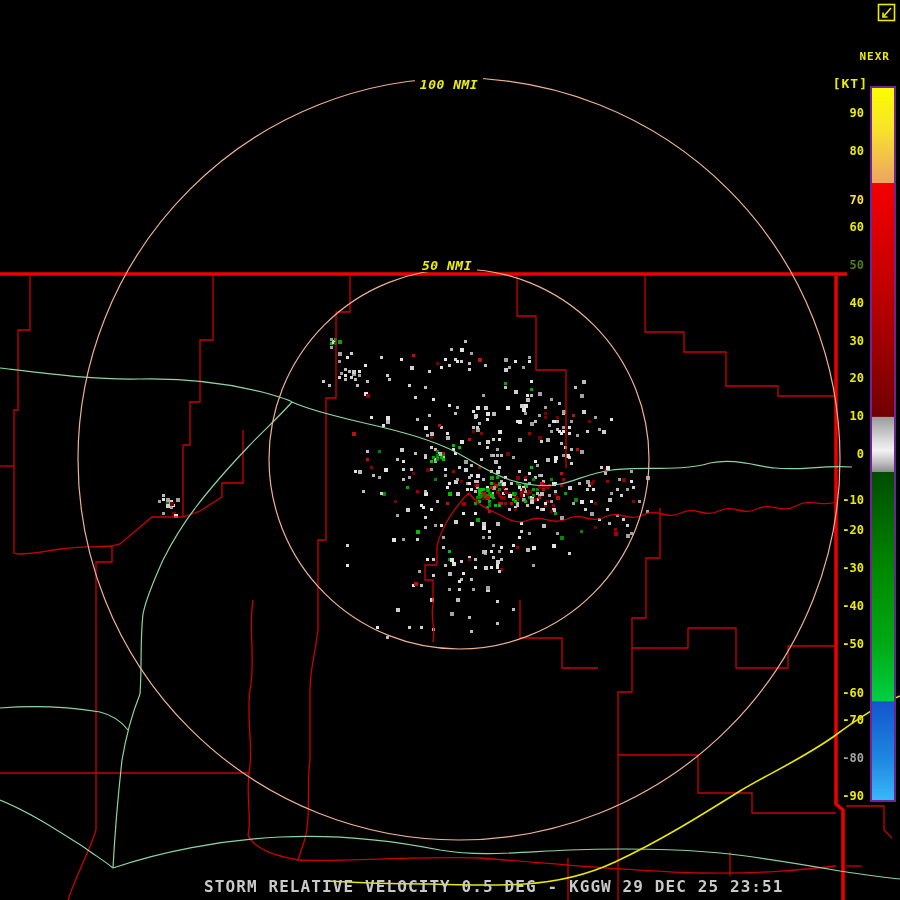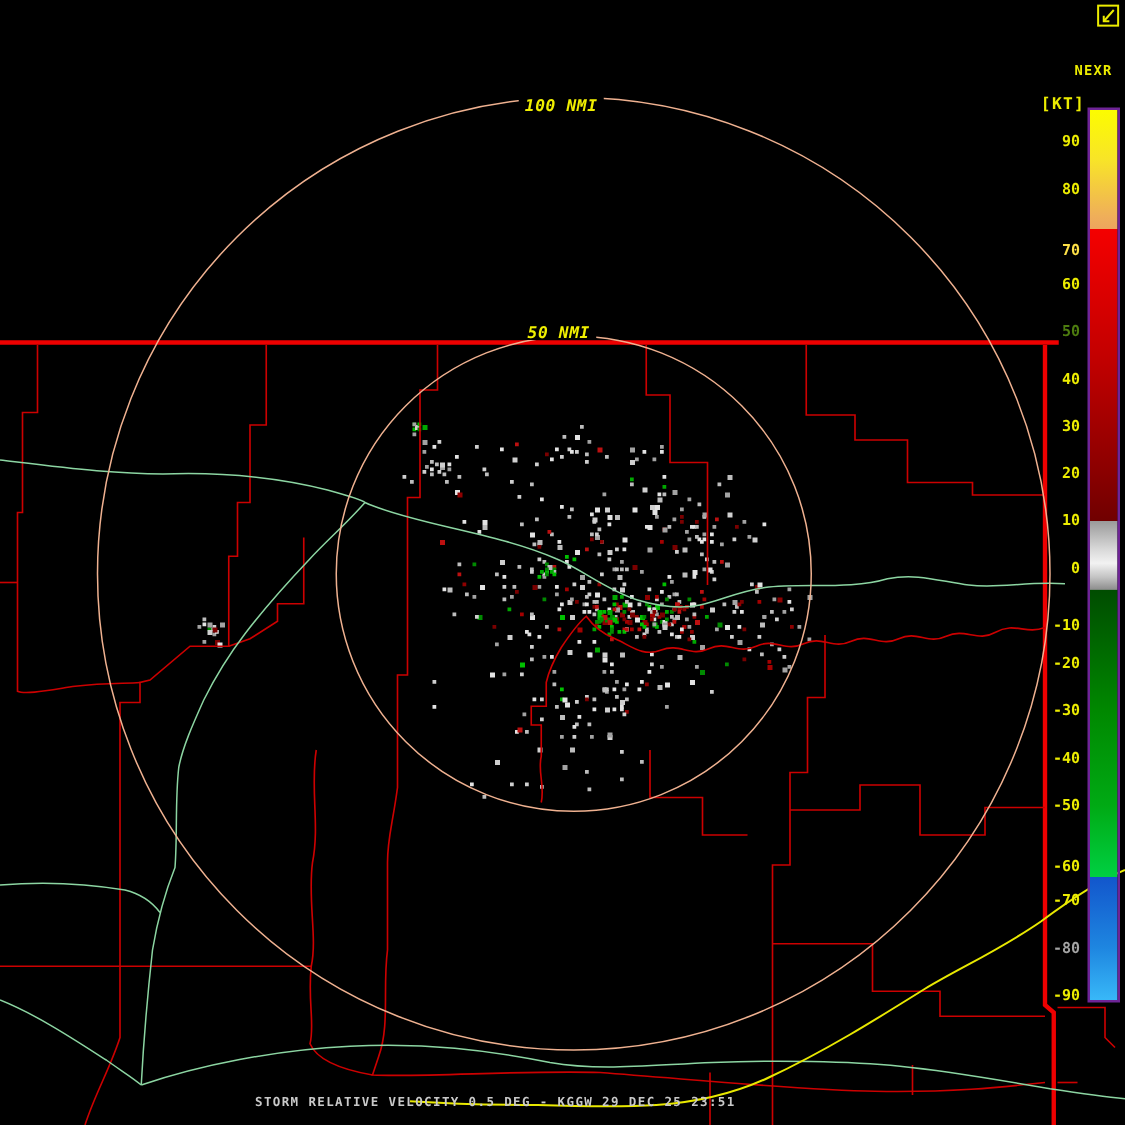--- a/index.html
+++ b/index.html
@@ -8,21 +8,21 @@
   .abs{position:absolute;}
   #mapsvg{position:absolute;left:0;top:0;}
   #brand{top:6px;right:27px;color:#ecec00;font-size:13px;font-weight:bold;
          letter-spacing:1.3px;white-space:nowrap;}
   #logo{top:3px;right:3px;width:20px;height:20px;}
   #nexr-label{top:50px;right:10px;color:#ecec00;font-size:11px;font-weight:bold;letter-spacing:1px;}
   #kt-label{top:76px;right:32px;color:#ecec00;font-size:13px;font-weight:bold;letter-spacing:1px;}
   #colorbar{left:870px;top:86px;width:26px;height:716px;box-sizing:border-box;}
   .cbtick{position:absolute;right:36px;color:#ecec00;font-size:12px;font-weight:bold;
           line-height:16px;white-space:nowrap;}
-  #footer-title{left:204px;top:877px;color:#c9c9c9;font-size:10px;font-weight:bold;
+  #footer-title{left:204px;top:877px;color:#c9c9c9;font-size:16px;font-weight:bold;
           letter-spacing:1.1px;white-space:nowrap;}
 </style>
 </head>
 <body>
 
 <div id="app">
 
   <svg id="mapsvg" width="900" height="900" viewBox="0 0 900 900">
       <g>
         <rect x="346" y="544" width="3" height="3" fill="#cfcfcf"></rect>

